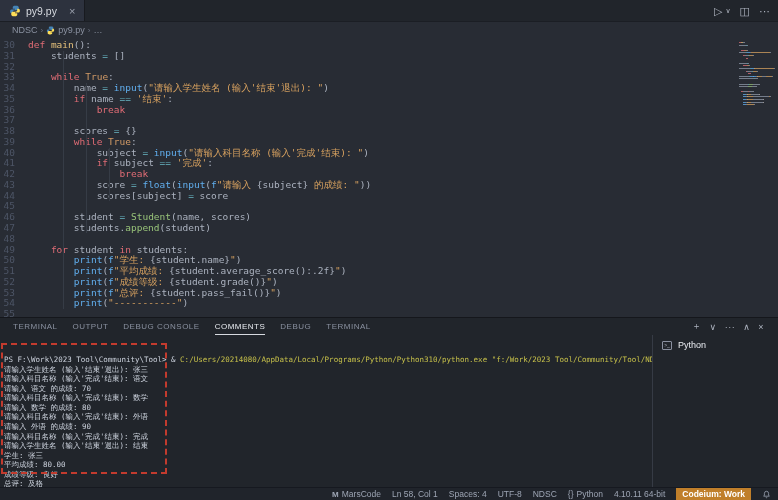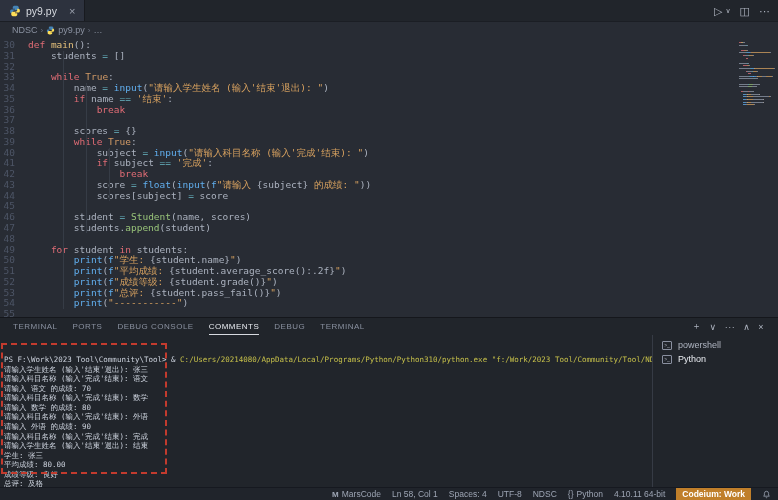--- a/index.html
+++ b/index.html
@@ -127,43 +127,39 @@
         <div class="mm-row"><span class="mm-tk" style="width: 4.4px;"></span><span class="mm-tk" style="width: 2.75px; background: rgb(97, 175, 239);"></span><span class="mm-tk" style="width: 0.55px; background: rgb(143, 152, 168);"></span><span class="mm-tk" style="width: 0.55px; background: rgb(97, 175, 239);"></span><span class="mm-tk" style="width: 6.05px; background: rgb(215, 161, 95);"></span><span class="mm-tk" style="width: 9.35px; background: rgb(143, 152, 168);"></span><span class="mm-tk" style="width: 0.55px; background: rgb(215, 161, 95);"></span><span class="mm-tk" style="width: 0.55px; background: rgb(143, 152, 168);"></span></div>
         <div class="mm-row"><span class="mm-tk" style="width: 4.4px;"></span><span class="mm-tk" style="width: 2.75px; background: rgb(97, 175, 239);"></span><span class="mm-tk" style="width: 0.55px; background: rgb(143, 152, 168);"></span><span class="mm-tk" style="width: 0.55px; background: rgb(97, 175, 239);"></span><span class="mm-tk" style="width: 3.85px; background: rgb(215, 161, 95);"></span><span class="mm-tk" style="width: 11.55px; background: rgb(143, 152, 168);"></span><span class="mm-tk" style="width: 0.55px; background: rgb(215, 161, 95);"></span><span class="mm-tk" style="width: 0.55px; background: rgb(143, 152, 168);"></span></div>
         <div class="mm-row"><span class="mm-tk" style="width: 4.4px;"></span><span class="mm-tk" style="width: 2.75px; background: rgb(97, 175, 239);"></span><span class="mm-tk" style="width: 0.55px; background: rgb(143, 152, 168);"></span><span class="mm-tk" style="width: 7.15px; background: rgb(215, 161, 95);"></span><span class="mm-tk" style="width: 0.55px; background: rgb(143, 152, 168);"></span></div>
         <div class="mm-row"></div>
       </div>
   </div>
 
   <div class="panel">
     <div class="panel-header">
       <div class="ptab">TERMINAL</div>
-      <div class="ptab">PORTS</div>
+      <div class="ptab">OUTPUT</div>
       <div class="ptab">DEBUG CONSOLE</div>
       <div class="ptab active">COMMENTS</div>
       <div class="ptab">DEBUG</div>
       <div class="ptab">TERMINAL</div>
       <div class="panel-icons">
         <span>＋</span>
         <span>∨</span>
         <span>···</span>
         <span>∧</span>
         <span>×</span>
       </div>
     </div>
     <div class="panel-body">
       <div class="terminal">
         <div><div class="t-line"><span class="tc-tf">PS F:\Work\2023 Tool\Community\Tool&gt; </span><span class="tc-tf">&amp; </span><span class="tc-ty">C:/Users/20214080/AppData/Local/Programs/Python/Python310/python.exe</span><span class="tc-tf"> </span><span class="tc-ty">"f:/Work/2023 Tool/Community/Tool/NDSC/py9.py"</span></div><div class="t-line"><span class="tc-tf">请输入学生姓名 (输入'结束'退出): 张三</span></div><div class="t-line"><span class="tc-tf">请输入科目名称 (输入'完成'结束): 语文</span></div><div class="t-line"><span class="tc-tf">请输入 语文 的成绩: 70</span></div><div class="t-line"><span class="tc-tf">请输入科目名称 (输入'完成'结束): 数学</span></div><div class="t-line"><span class="tc-tf">请输入 数学 的成绩: 80</span></div><div class="t-line"><span class="tc-tf">请输入科目名称 (输入'完成'结束): 外语</span></div><div class="t-line"><span class="tc-tf">请输入 外语 的成绩: 90</span></div><div class="t-line"><span class="tc-tf">请输入科目名称 (输入'完成'结束): 完成</span></div><div class="t-line"><span class="tc-tf">请输入学生姓名 (输入'结束'退出): 结束</span></div><div class="t-line"><span class="tc-tf">学生: 张三</span></div><div class="t-line"><span class="tc-tf">平均成绩: 80.00</span></div><div class="t-line"><span class="tc-tf">成绩等级: 良好</span></div><div class="t-line"><span class="tc-tf">总评: 及格</span></div></div>
         <div class="red-box"></div>
       </div>
       <div class="term-sidebar">
-        <div class="term-row">
-          <span class="term-icon">&gt;_</span>
-          <span>powershell</span>
-        </div>
         <div class="term-row active">
           <span class="term-icon">&gt;_</span>
           <span>Python</span>
         </div>
       </div>
     </div>
   </div>
 
   <div class="statusbar">
     <span class="sb-item">

